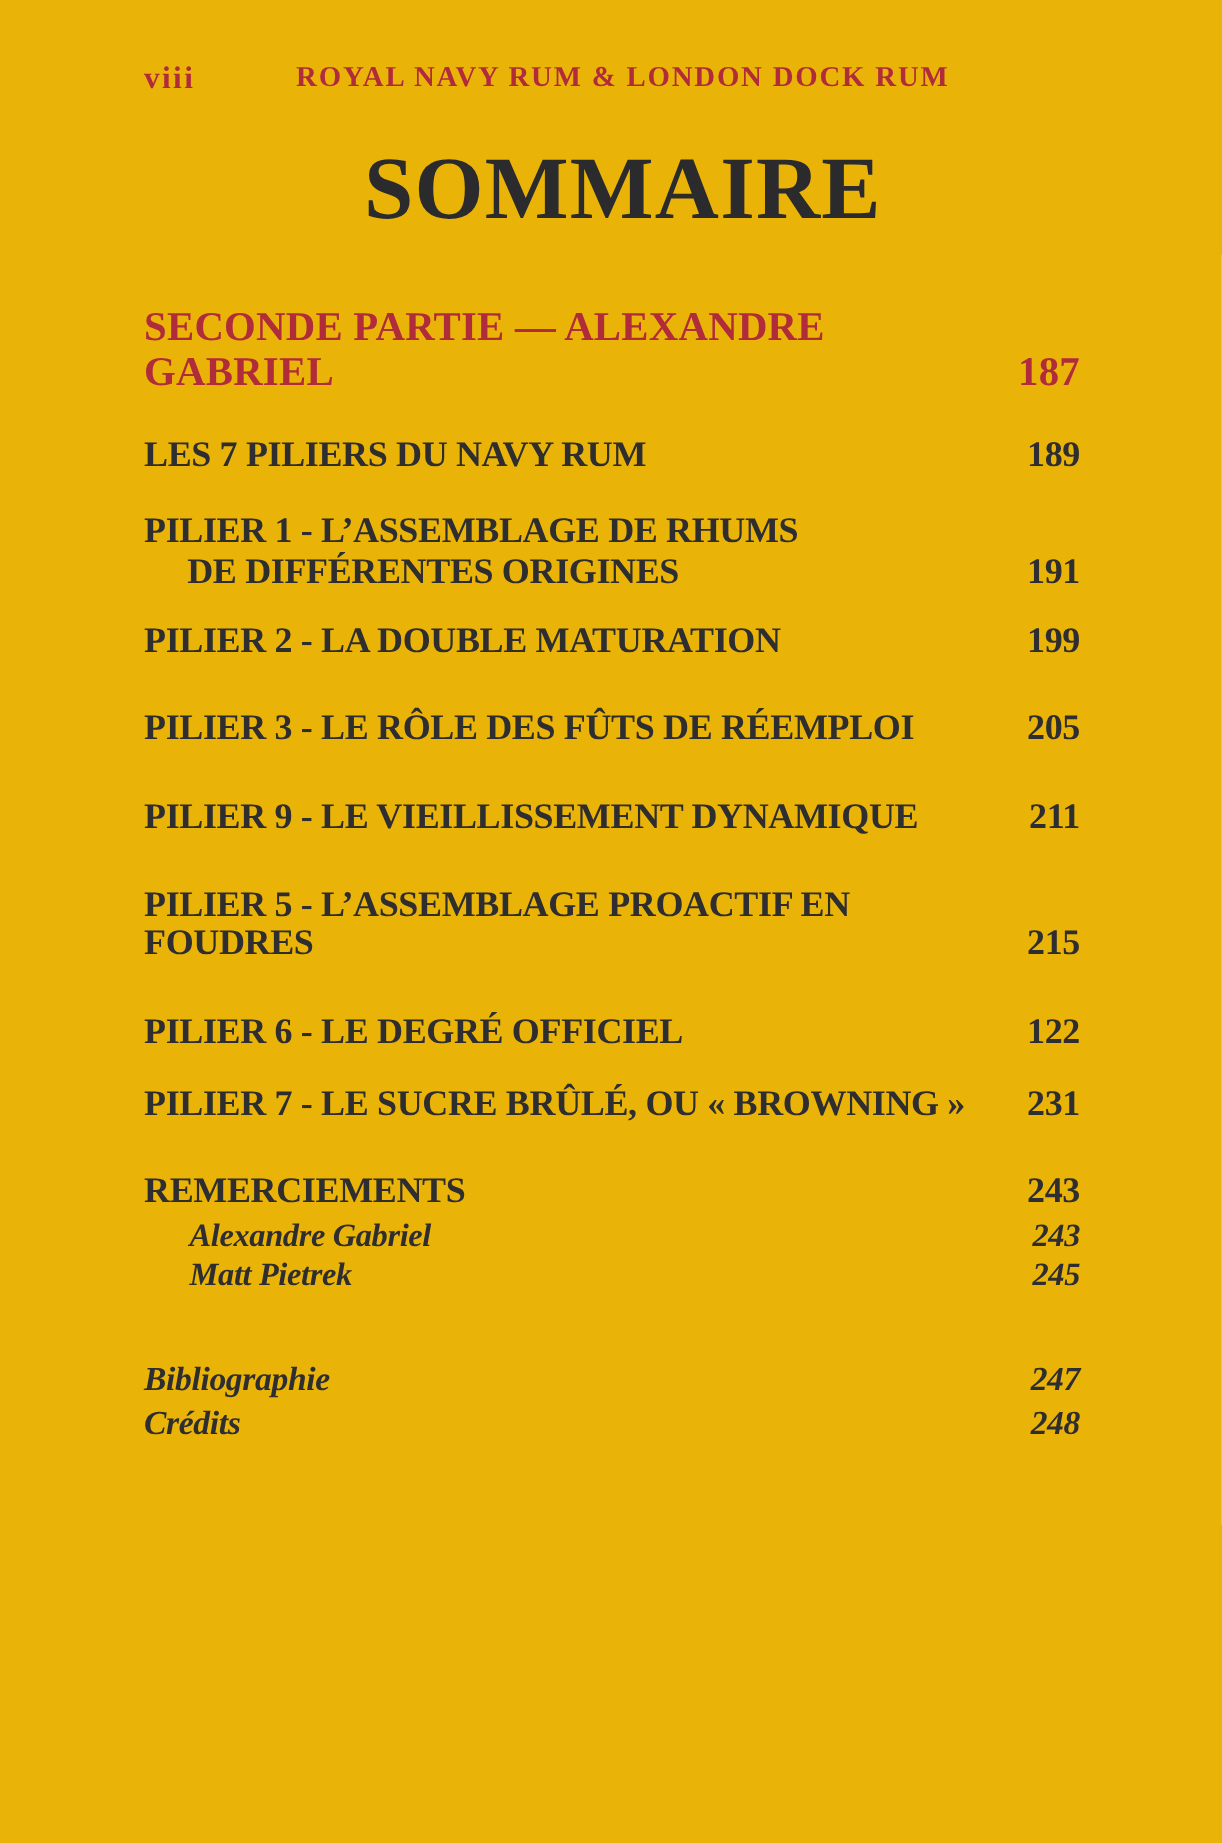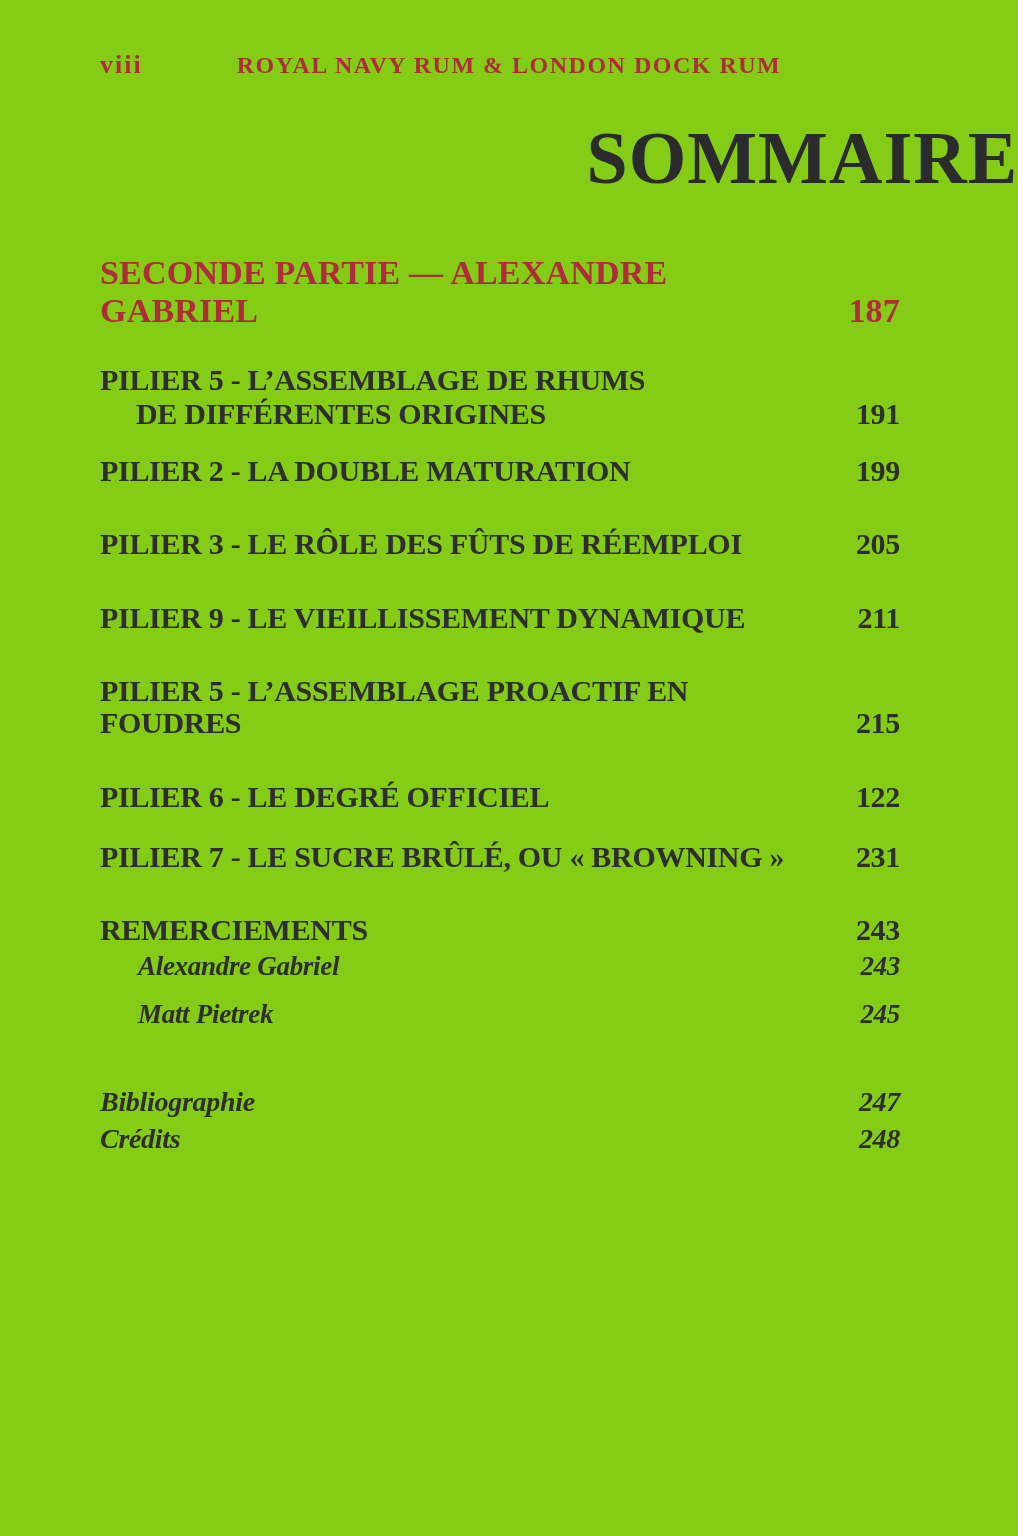--- a/index.html
+++ b/index.html
@@ -1,23 +1,24 @@
 <!DOCTYPE html>
 <html><head>
 <meta charset="utf-8">
 <style>
   html,body{margin:0;padding:0;}
   .page{
     position:relative;
     width:1018px;height:1536px;
-    background:#84cc16;
+    background:#eab308;
     font-family:"Liberation Serif","DejaVu Serif",serif;
     color:#2e2d2f;
     overflow:hidden;
     box-sizing:border-box;
+    padding-left:20px;
   }
   .page-header{
     position:relative;
     padding-top:52px;
     height:32px;
   }
   .folio{
     position:absolute;
     left:100px;top:50px;
     font-size:26px;
@@ -27,21 +28,21 @@
   }
   .running-title{
     text-align:center;
     font-size:24px;
     font-weight:700;
     letter-spacing:1.5px;
     color:#b12c3b;
   }
   .page-title{
     margin-top:34px;
-    text-align:right;
+    text-align:center;
     font-size:74px;
     line-height:80px;
     font-weight:700;
     letter-spacing:1px;
     color:#2b2b2d;
   }
   .toc{
     margin:56px 118px 0 100px; 
   }
   .toc-row{
@@ -88,24 +89,28 @@
 
   <h1 class="page-title">SOMMAIRE</h1>
 
   <div class="toc">
 
     <div class="toc-row r-section" style="margin-bottom:33px">
       <span class="lbl">SECONDE PARTIE — ALEXANDRE GABRIEL</span>
       <span class="pg">187</span>
     </div>
 
+    <div class="toc-row" style="margin-bottom:31px">
+      <span class="lbl">LES 7 PILIERS DU NAVY RUM</span>
+      <span class="pg">189</span>
+    </div>
 
     <div class="toc-row two-line" style="margin-bottom:24px">
       <span class="lbl">
-        <span class="l1">PILIER 5 - L’ASSEMBLAGE DE RHUMS</span>
+        <span class="l1">PILIER 1 - L’ASSEMBLAGE DE RHUMS</span>
         <span class="l2">DE DIFFÉRENTES ORIGINES</span>
       </span>
       <span class="pg">191</span>
     </div>
 
     <div class="toc-row" style="margin-bottom:41px">
       <span class="lbl">PILIER 2 - LA DOUBLE MATURATION</span>
       <span class="pg">199</span>
     </div>
 
@@ -133,21 +138,21 @@
       <span class="lbl">PILIER 7 - LE SUCRE BRÛLÉ, OU « BROWNING »</span>
       <span class="pg">231</span>
     </div>
 
 
     <div class="toc-row" style="margin-bottom:4px">
       <span class="lbl">REMERCIEMENTS</span>
       <span class="pg">243</span>
     </div>
 
-    <div class="toc-row r-sub" style="margin-bottom:15px">
+    <div class="toc-row r-sub" style="margin-bottom:0">
       <span class="lbl">Alexandre Gabriel</span>
       <span class="pg">243</span>
     </div>
 
     <div class="toc-row r-sub" style="margin-bottom:53px">
       <span class="lbl">Matt Pietrek</span>
       <span class="pg">245</span>
     </div>
 
     <div class="toc-row r-biblio" style="margin-bottom:1px">

